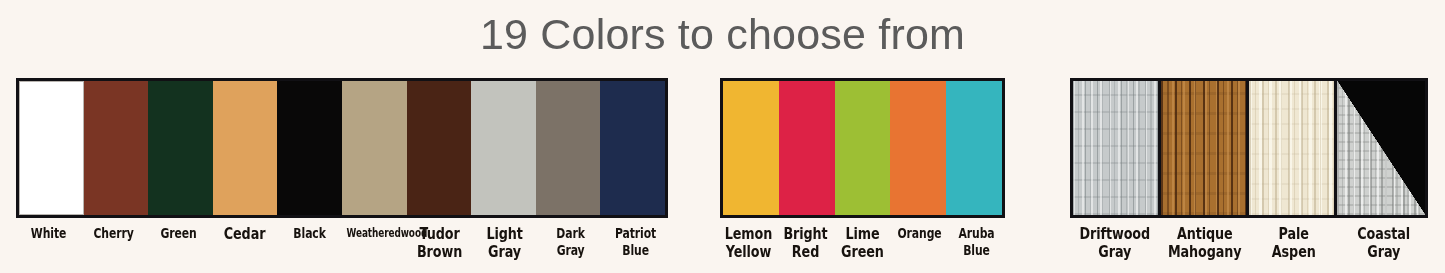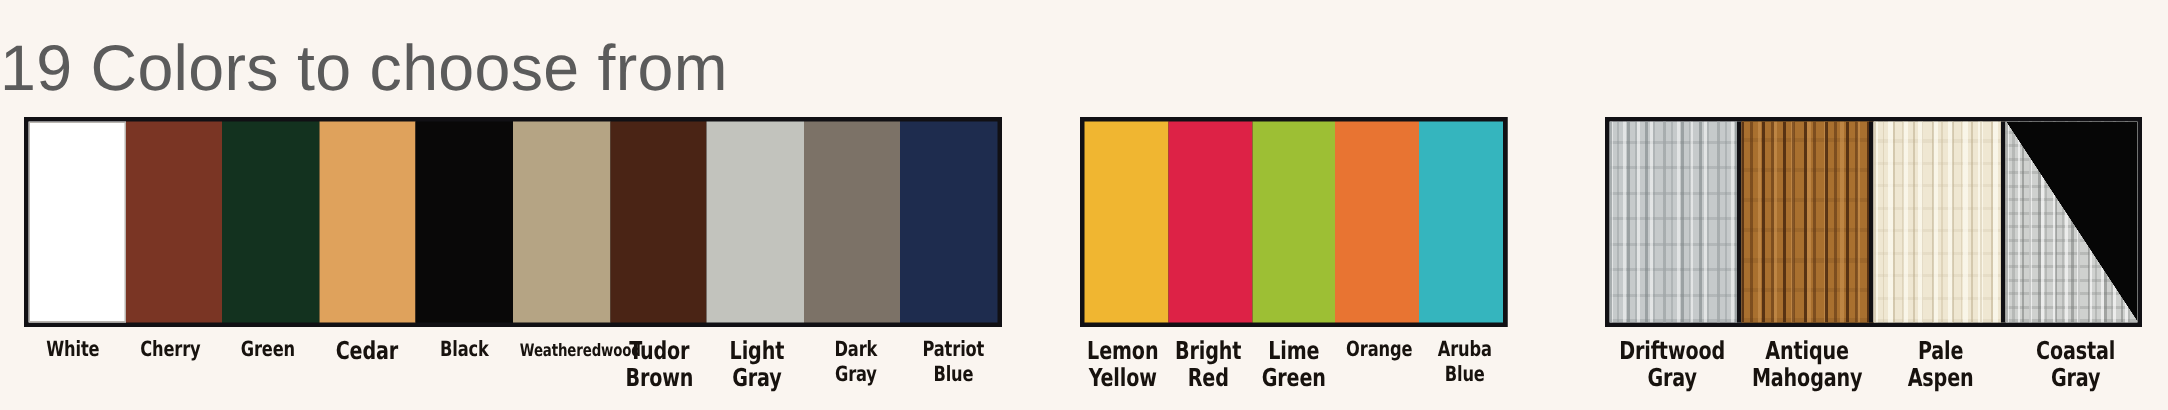--- a/index.html
+++ b/index.html
@@ -4,22 +4,22 @@
 <style>
   html,body{margin:0;padding:0;}
   body{
     width:1445px;height:273px;
     background:#faf5f0;
     font-family:"Liberation Sans", sans-serif;
     overflow:hidden;
     position:relative;
   }
   #page-title{
-    position:absolute;top:16px;left:0;width:1445px;
-    text-align:left;
+    position:absolute;top:4px;left:0;width:1445px;
+    text-align:center;
     font-size:43px;
     font-weight:400;
     color:#5b5b5b;
     letter-spacing:0.2px;
     line-height:60px;
     white-space:nowrap;
   }
   .groups{
     position:absolute;top:78px;left:0;width:1202px;height:195px;
   }

